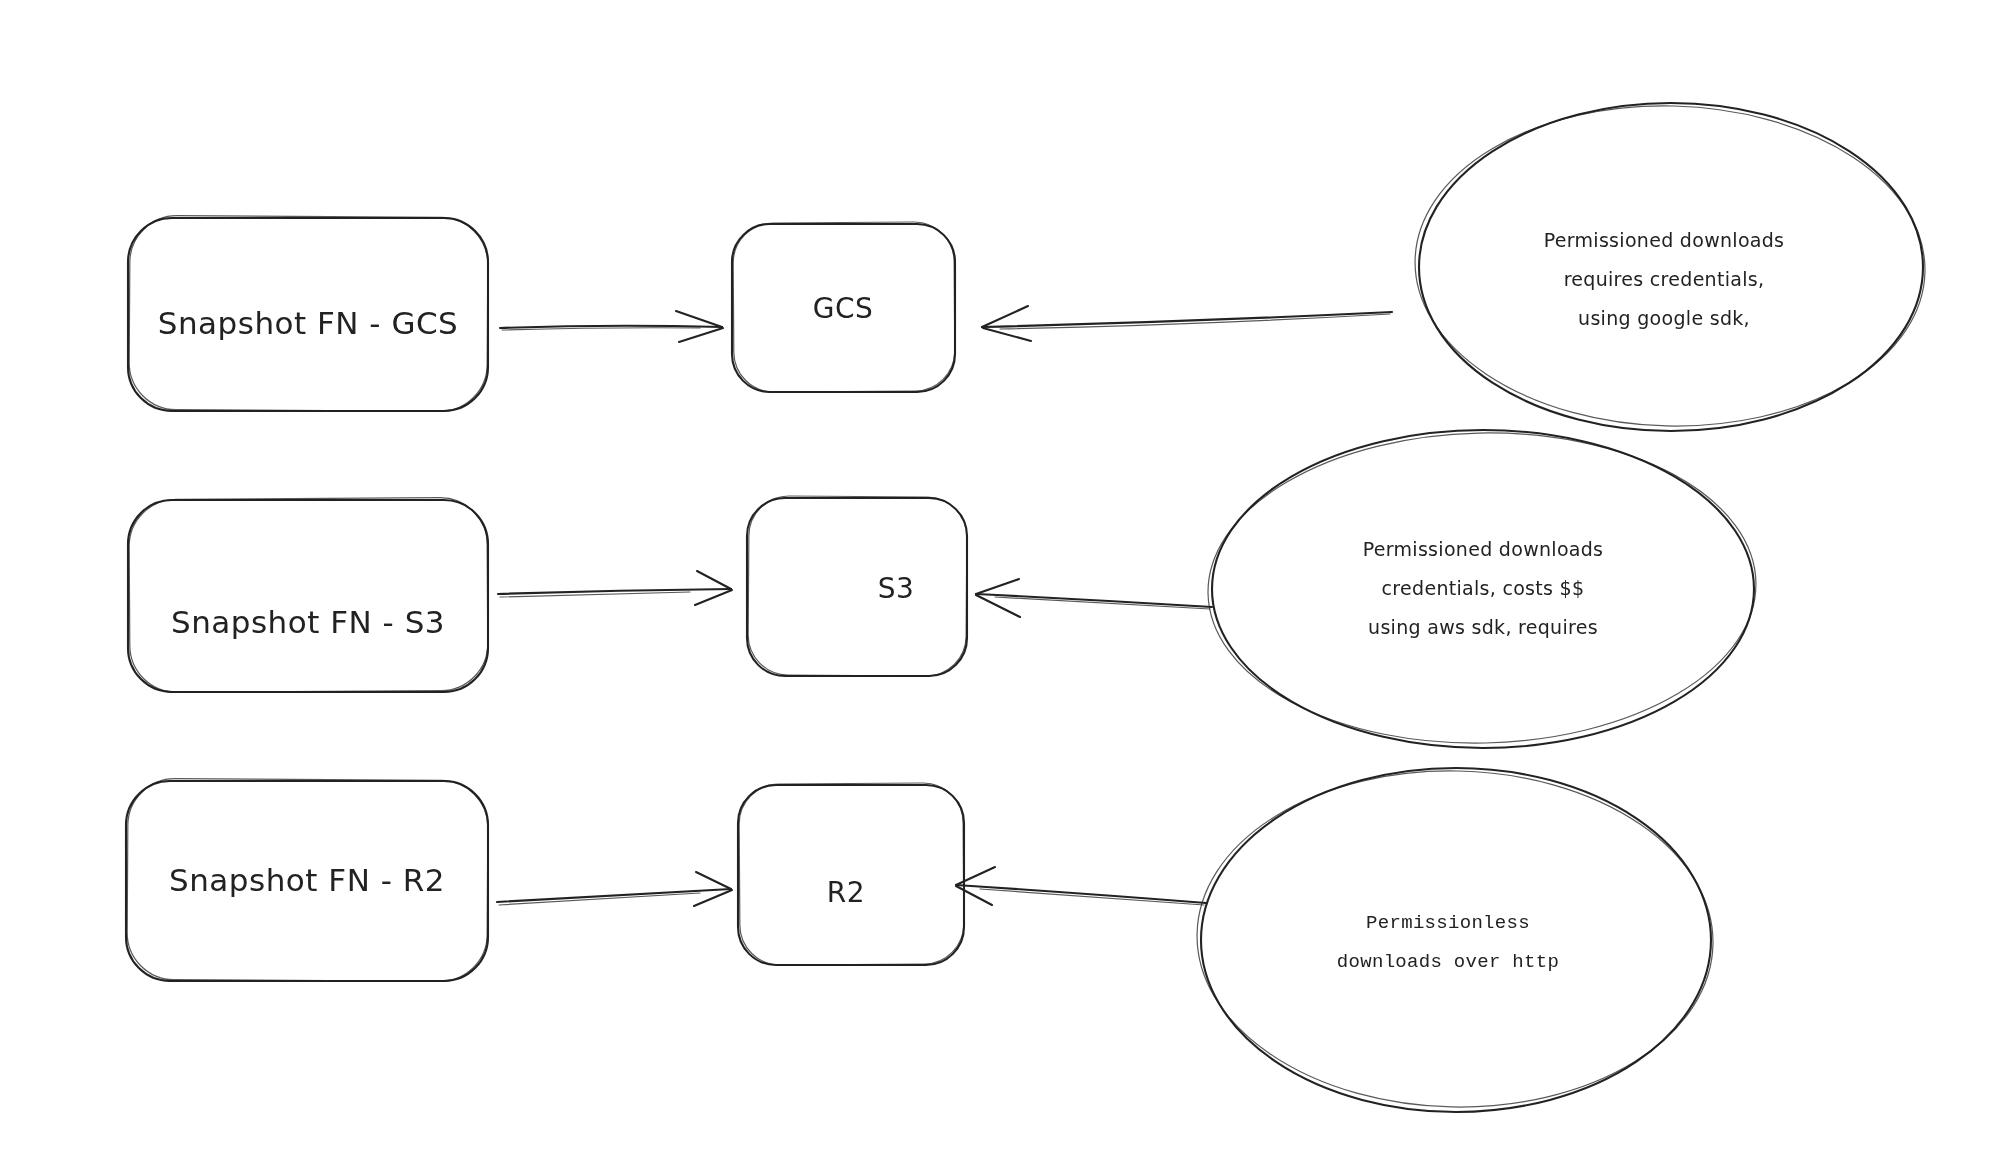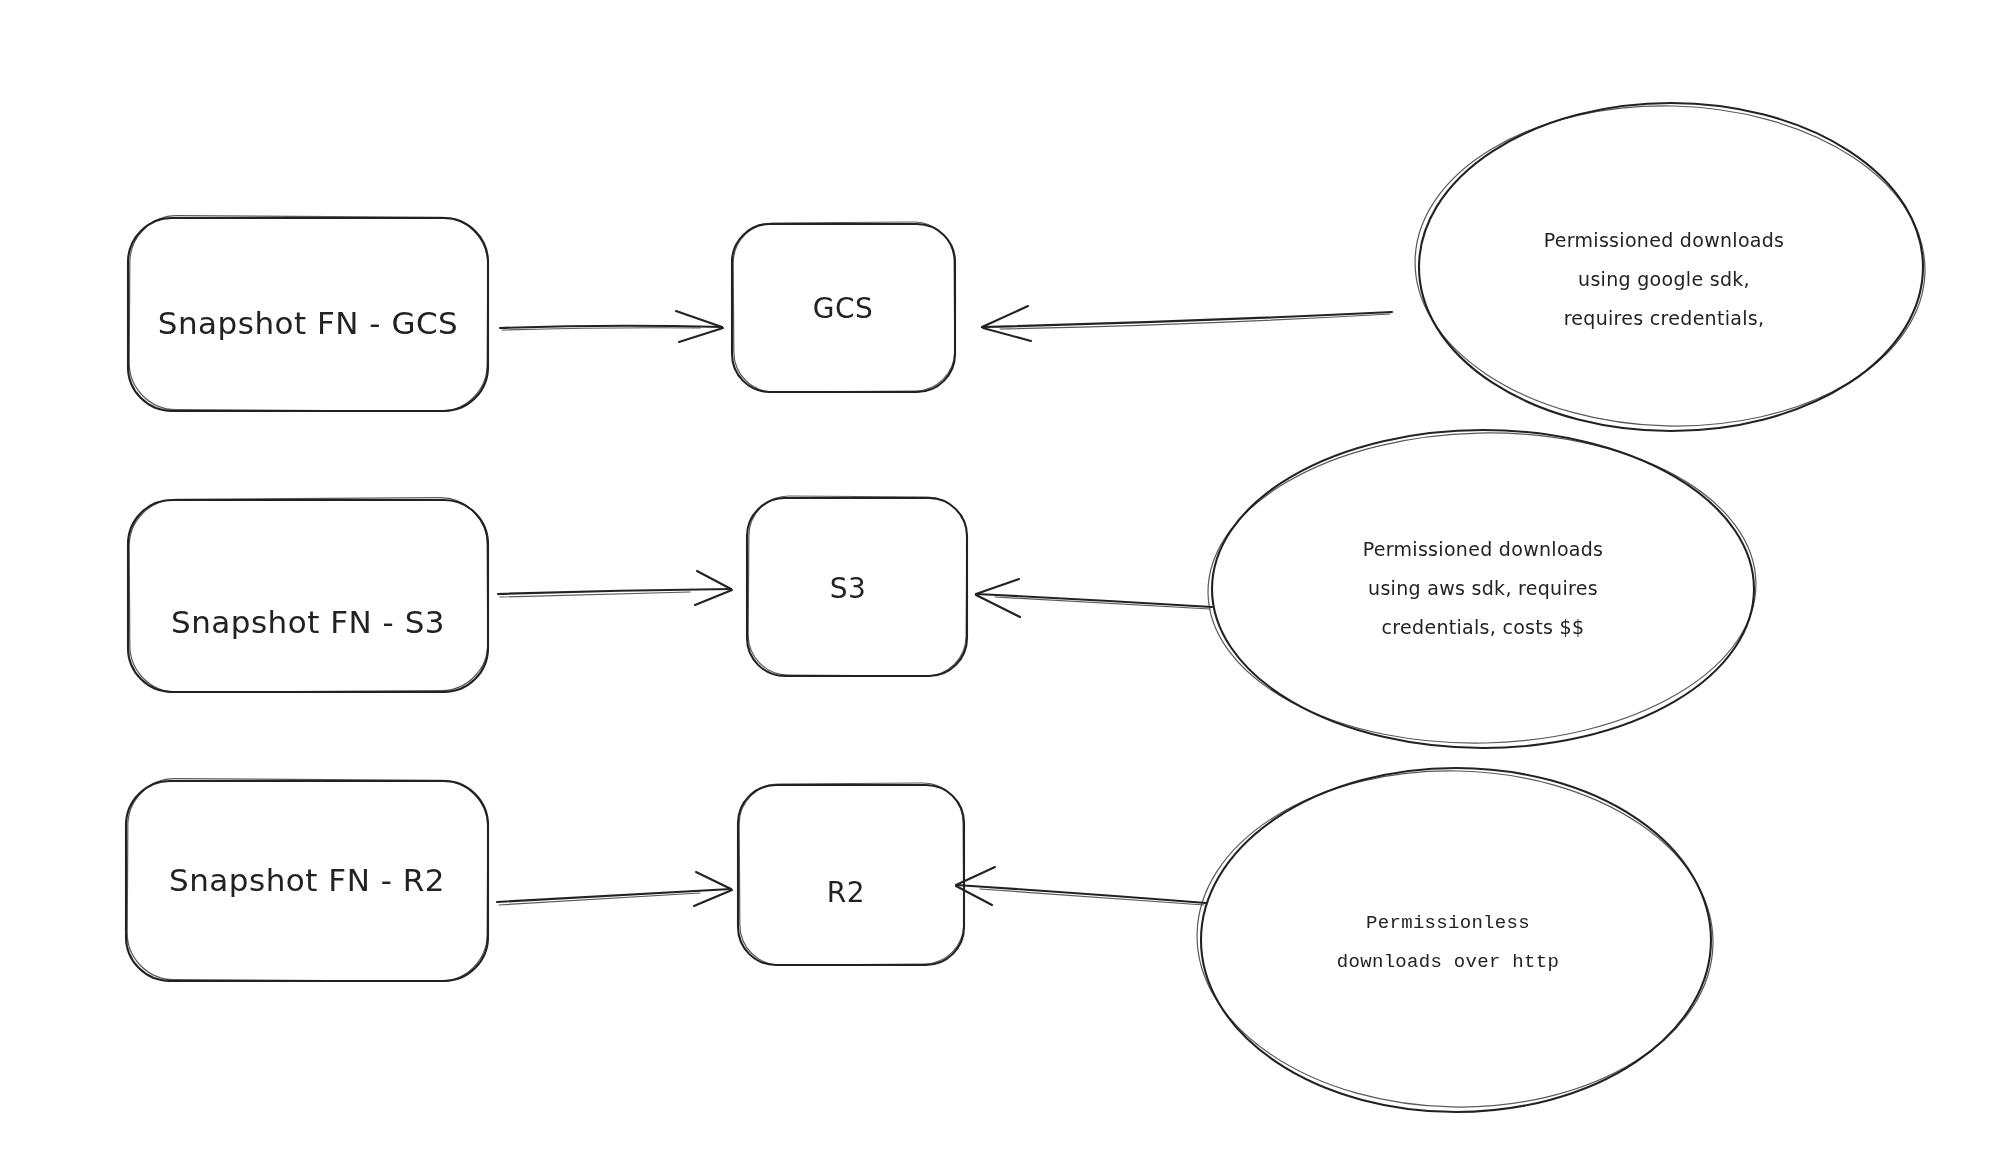--- a/index.html
+++ b/index.html
@@ -131,30 +131,30 @@
       <path d="M956,885 L995,867"></path>
       <path d="M956,886 L992,905"></path>
       <path d="M1204,905 Q1090,897 980,889" class="s2"></path>
     </g>
   </svg>
 
   <div class="label src-label" style="left:308px; top:315px;margin-top:8px;">Snapshot FN - GCS</div>
   <div class="label tgt-label" style="left:843px; top:308px;">GCS</div>
   <div class="note" style="left:1664px; top:279px;">
     <div>Permissioned downloads</div>
+    <div>requires credentials,</div>
     <div>using google sdk,</div>
-    <div>requires credentials,</div>
   </div>
 
   <div class="label src-label" style="left:308px; top:622px;">Snapshot FN - S3</div>
-  <div class="label tgt-label" style="left:848px; top:588px;">S3</div>
+  <div class="label tgt-label" style="left:896px; top:588px;">S3</div>
   <div class="note" style="left:1483px; top:588px;">
     <div>Permissioned downloads</div>
+    <div>credentials, costs $$</div>
     <div>using aws sdk, requires</div>
-    <div>credentials, costs $$</div>
   </div>
 
   <div class="label src-label" style="left:307px; top:880px;">Snapshot FN - R2</div>
   <div class="label tgt-label" style="left:846px; top:892px;">R2</div>
   <div class="note" style="left:1448px; top:943px;font-family:Liberation Mono, monospace;">
     <div>Permissionless</div>
     <div>downloads over http</div>
   </div>
 
 </div>

